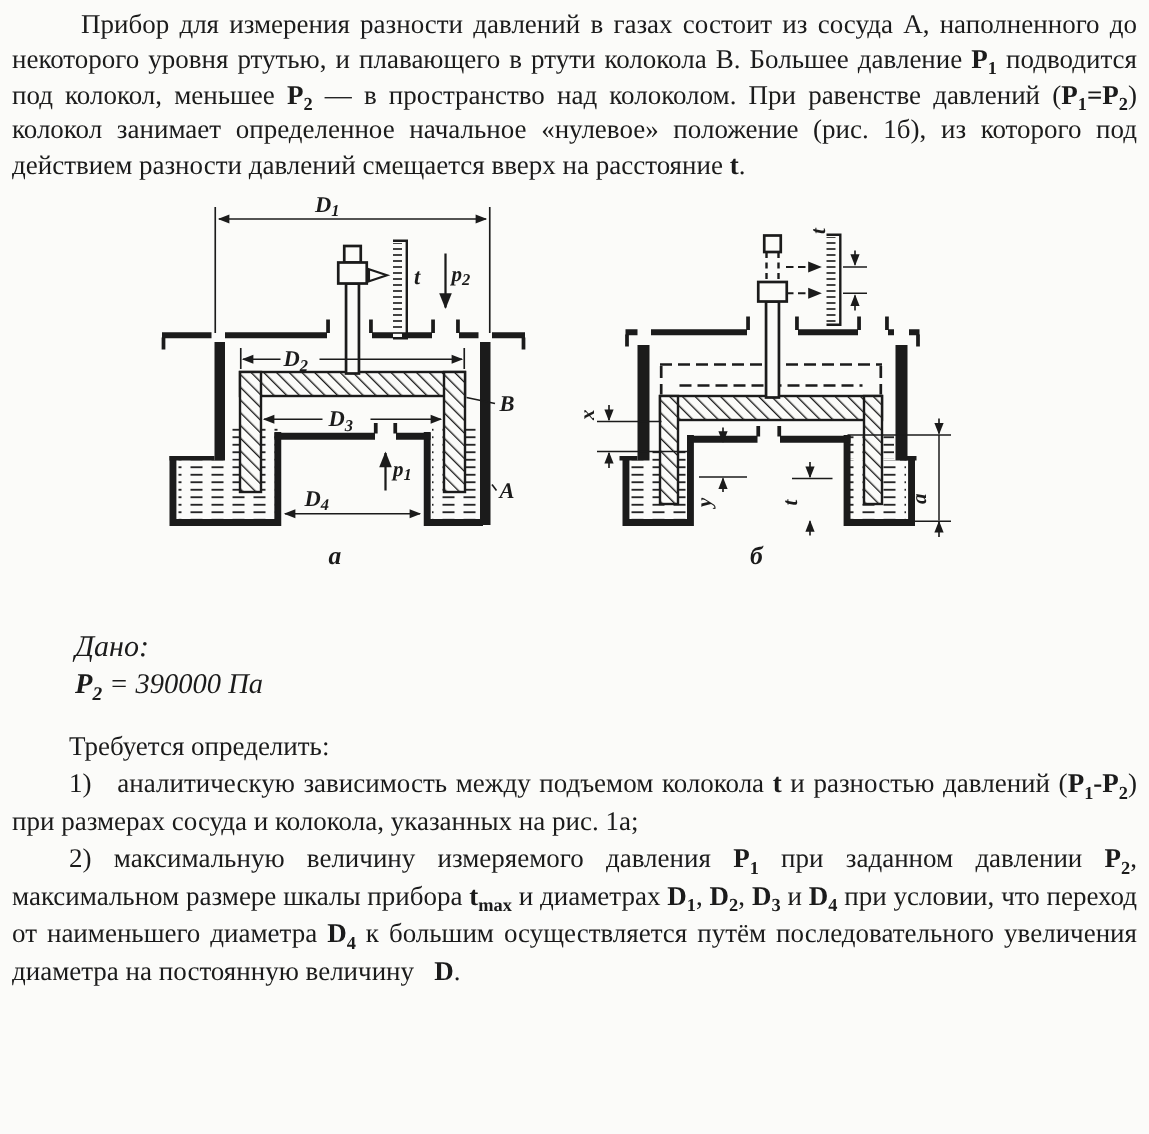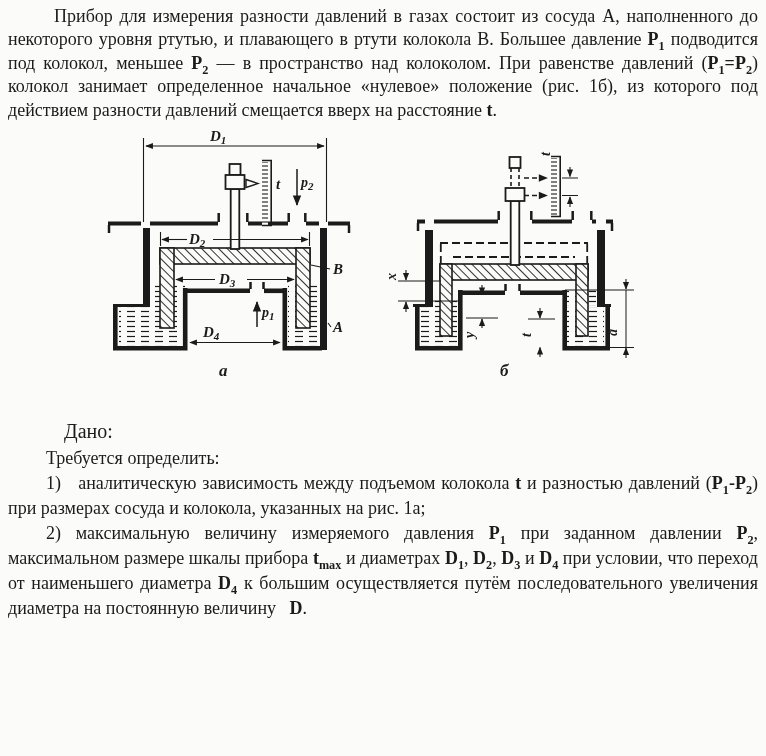--- a/index.html
+++ b/index.html
@@ -10,25 +10,25 @@
   }
   .page{position:relative;width:766px;height:756px;}
   p{margin:0;}
   .bodytext{
     font-size:18px;line-height:23.4px;text-align:justify;
     padding:0 8px;
   }
   .intro{margin-top:5px;text-indent:46px;}
   sub{font-size:0.68em;line-height:0;}
   .diagram{display:block;margin-top:2px;}
-  .given{margin:24px 0 0 64px;font-size:19px;line-height:26px;}
+  .given{margin:24px 0 0 50px;font-size:19px;line-height:26px;font-style:italic;}
   .given-title{font-size:20px;}
   .given-row .sym{font-weight:700;}
   .given-row sub{font-weight:700;}
-  .tasks{margin-top:2px;}
+  .tasks{margin-top:15px;}
   .tasks p{text-indent:38px;line-height:25px;}
   
   .ink{stroke:#1b1b1b;}
   text{fill:#1b1b1b;}
   .dlbl{font:italic 700 15px "Liberation Serif","DejaVu Serif",serif;}
   .dsub{font:italic 700 11px "Liberation Serif","DejaVu Serif",serif;}
   .plbl{font:italic 700 14px "Liberation Serif","DejaVu Serif",serif;}
   .rlbl{font:italic 700 14px "Liberation Serif","DejaVu Serif",serif;}
   .cap{font:italic 700 17px "Liberation Serif","DejaVu Serif",serif;}
 </style>
@@ -258,20 +258,21 @@
         <line x1="626" y1="155" x2="626" y2="165" class="ink" stroke-width="1.1" marker-end="url(#ah)"></line>
         <line x1="626" y1="234" x2="626" y2="224" class="ink" stroke-width="1.1" marker-end="url(#ah)"></line>
         <text class="rlbl" transform="translate(617,212) rotate(-90)">а</text>
       </g>
       <text class="cap" x="500" y="252">б</text>
     </g>
   </svg>
 
   <div class="given">
     <div class="given-title">Дано:</div>
+    <div class="given-row"><span class="sym">P</span><sub>2</sub><span> = 390000 Па</span></div>
   </div>
 
   <div class="tasks bodytext">
     <p>Требуется определить:</p>
     <p><span>1)&nbsp;&nbsp; аналитическую зависимость между подъемом колокола </span><span style="font-weight: 700;">t</span><span> и разностью давлений (</span><span style="font-weight: 700;">P</span><sub style="font-weight: 700;">1</sub><span style="font-weight: 700;">-</span><span style="font-weight: 700;">P</span><sub style="font-weight: 700;">2</sub><span>) при размерах сосуда и колокола, указанных на рис. 1а;</span></p>
     <p><span>2) максимальную величину измеряемого давления </span><span style="font-weight: 700;">P</span><sub style="font-weight: 700;">1</sub><span> при заданном давлении </span><span style="font-weight: 700;">P</span><sub style="font-weight: 700;">2</sub><span>, максимальном размере шкалы прибора </span><span style="font-weight: 700;">t</span><sub style="font-weight: 700;">max</sub><span> и диаметрах </span><span style="font-weight: 700;">D</span><sub style="font-weight: 700;">1</sub><span>, </span><span style="font-weight: 700;">D</span><sub style="font-weight: 700;">2</sub><span>, </span><span style="font-weight: 700;">D</span><sub style="font-weight: 700;">3</sub><span> и </span><span style="font-weight: 700;">D</span><sub style="font-weight: 700;">4</sub><span> при условии, что переход от наименьшего диаметра </span><span style="font-weight: 700;">D</span><sub style="font-weight: 700;">4</sub><span> к большим осуществляется путём последовательного увеличения диаметра на постоянную величину&nbsp;&nbsp; </span><span style="font-weight: 700;">D</span><span>.</span></p>
   </div>
 
 </div>
 

